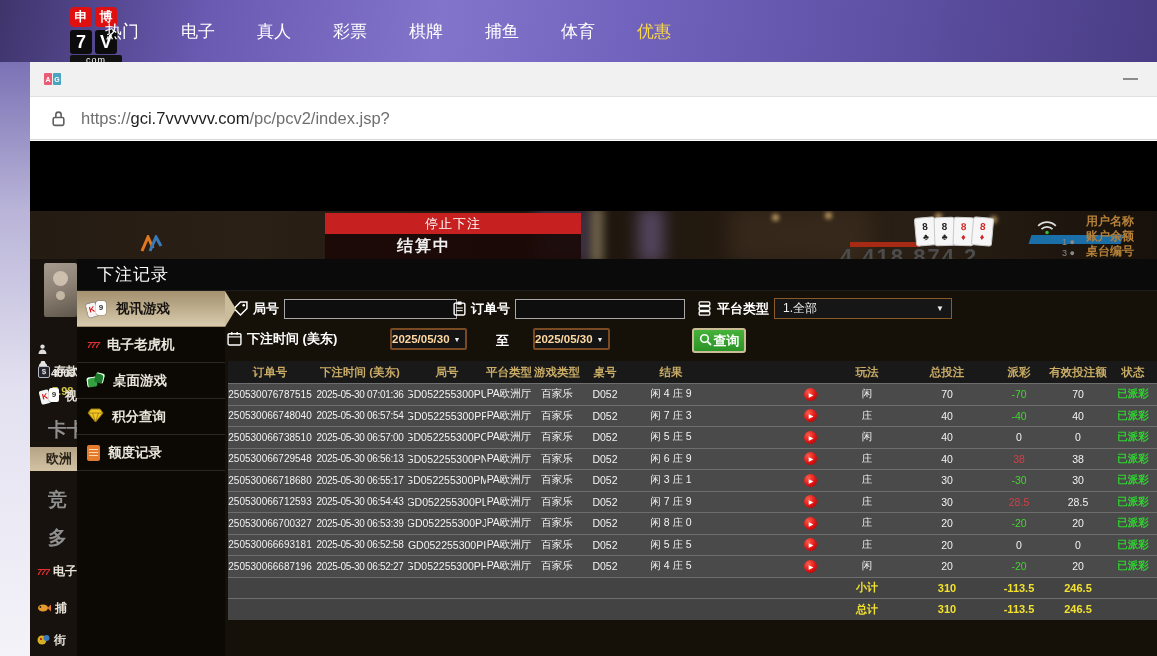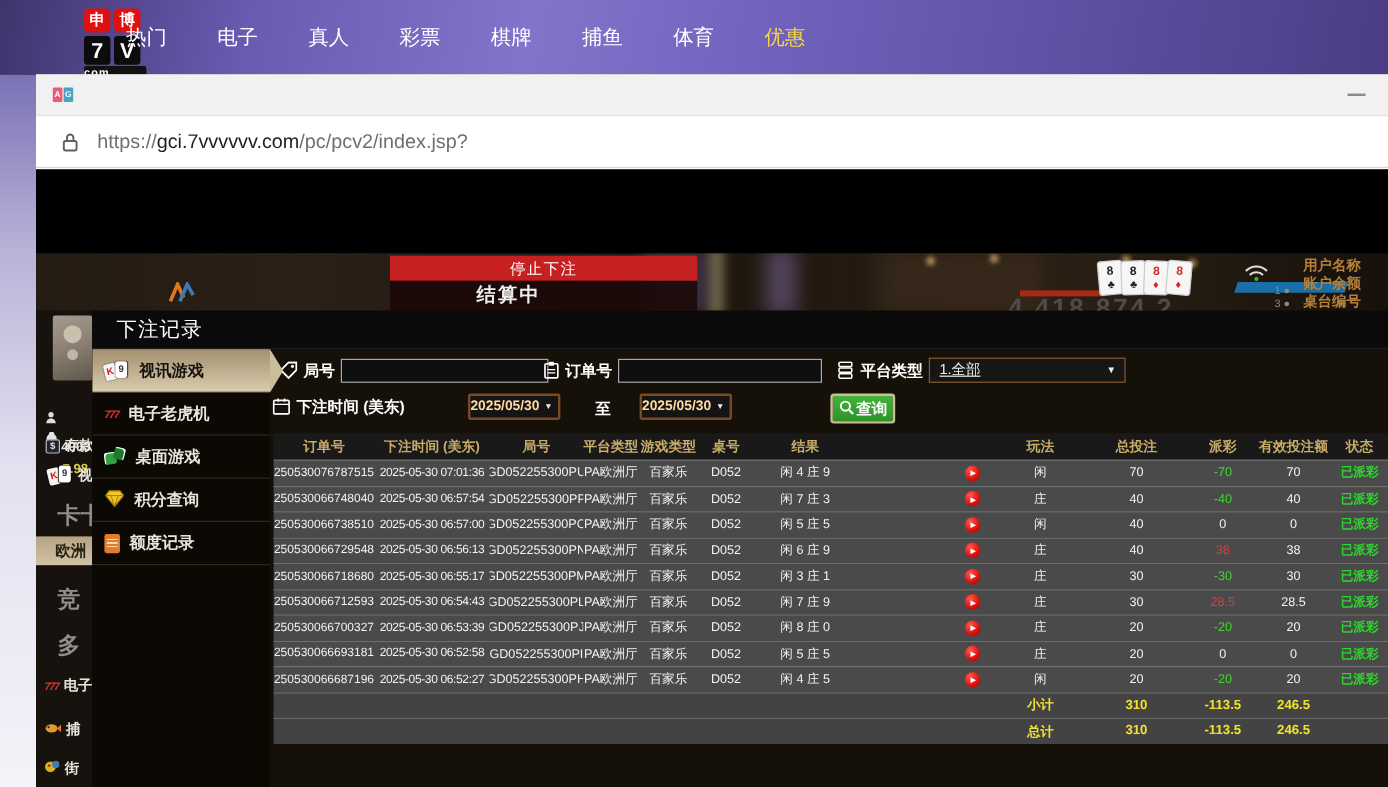--- a/index.html
+++ b/index.html
@@ -8,21 +8,21 @@
 
   
   #top-nav { position:absolute; left:0; top:0; width:1157px; height:62px;
     background:linear-gradient(100deg,#3f356c 0%,#6a5ab2 18%,#8374cb 38%,#7163bd 55%,#5b4d9f 80%,#4a3d85 100%); z-index:1;}
   #site-logo { position:absolute; left:70px; top:7px; width:52px; }
   .logo-row { display:flex; gap:3px; }
   .logo-sq { width:22px; height:20px; background:#e01010; border-radius:4px; color:#fff;
     font-size:13px; font-weight:bold; display:flex; align-items:center; justify-content:center; }
   .logo-bsq { width:22px; height:24px; background:#0c0c0c; border-radius:3px; color:#fff;
     font-size:18px; font-weight:bold; display:flex; align-items:center; justify-content:center; margin-top:3px;}
-  .logo-com { color:#fff; background:#111; font-size:9px; font-weight:bold; 
+  .logo-com { color:#fff; background:#111; font-size:9px; font-weight:normal; text-align:center;
     border-radius:2px; margin-top:1px; letter-spacing:1px;}
   #nav-items { position:absolute; left:105px; top:0; height:62px; display:flex; align-items:center; gap:42px; }
   .nav-item { color:#fff; font-size:17px; font-weight:500; cursor:pointer; white-space:nowrap; }
   .nav-item.hl { color:var(--nav-highlight,#f7d64a); }
 
   
   #edge-window { position:absolute; left:30px; top:62px; width:1127px; height:594px; background:#fff; z-index:2;}
   #left-desktop-strip { position:absolute; left:0; top:62px; width:30px; height:594px;
     background:linear-gradient(180deg,#7a72b5 0%,#b9b4d8 25%,#e3e1f0 55%,#f4f3f9 100%); z-index:0;}
   #titlebar { position:relative; height:35px; background:#f2f1f1; display:flex; align-items:center;
@@ -404,21 +404,21 @@
           </div>
           <div class="fgroup" style="left:472px;top:7px;">
             <span class="ficon">
               <svg width="15" height="15" viewBox="0 0 14 14">
                   <rect x="2" y="0.8" width="10" height="3.4" rx="1" fill="none" stroke="#fff" stroke-width="1.2"></rect>
                   <rect x="2" y="5.3" width="10" height="3.4" rx="1" fill="none" stroke="#fff" stroke-width="1.2"></rect>
                   <rect x="2" y="9.8" width="10" height="3.4" rx="1" fill="none" stroke="#fff" stroke-width="1.2"></rect>
                 </svg>
             </span>
             <span class="flabel">平台类型</span>
-            <div class="dselect" style="width:164px;text-decoration:underline;">
+            <div class="dselect" style="width:178px;">
               <span>1.全部</span>
               <span class="arr">▼</span>
             </div>
           </div>
 
           <div class="fgroup" style="left:2px;top:37px;">
             <span class="ficon">
               <svg width="15" height="15" viewBox="0 0 14 14">
                   <rect x="1" y="2.5" width="12" height="10.5" rx="1" fill="none" stroke="#fff" stroke-width="1.3"></rect>
                   <line x1="1" y1="5.5" x2="13" y2="5.5" stroke="#fff" stroke-width="1"></line>

